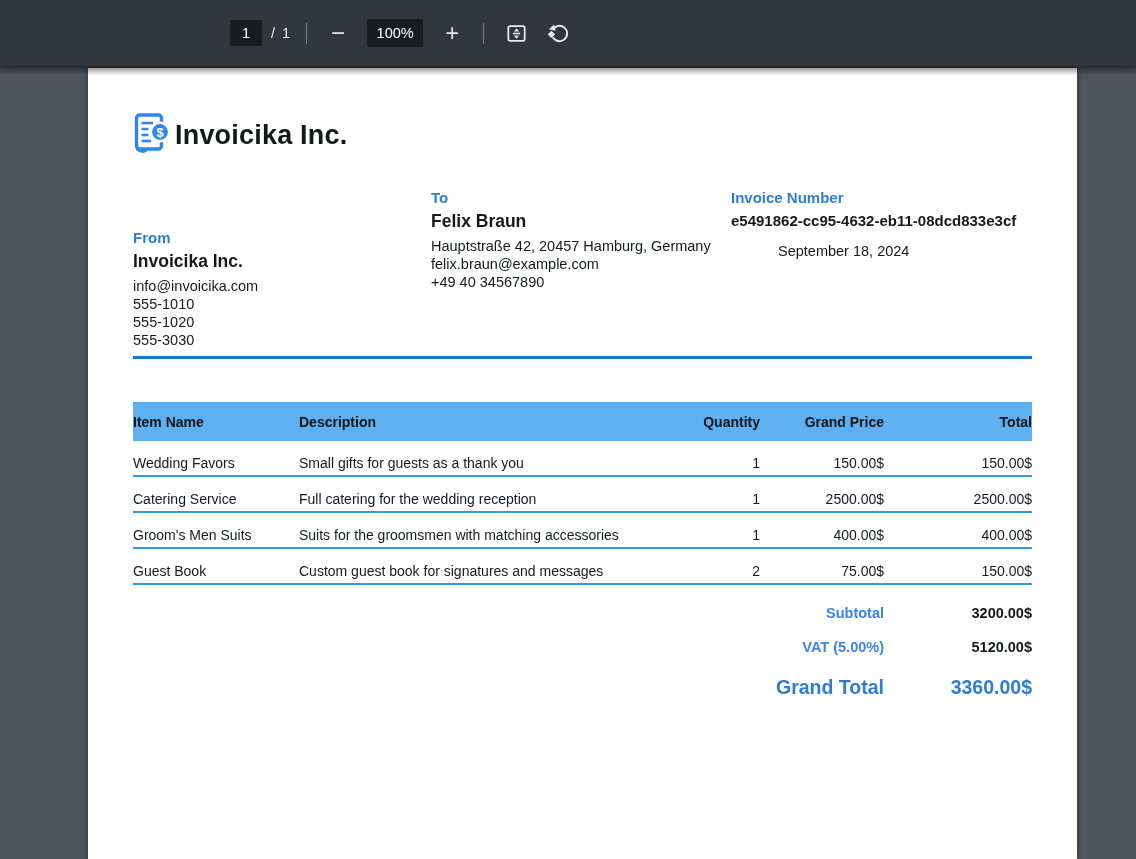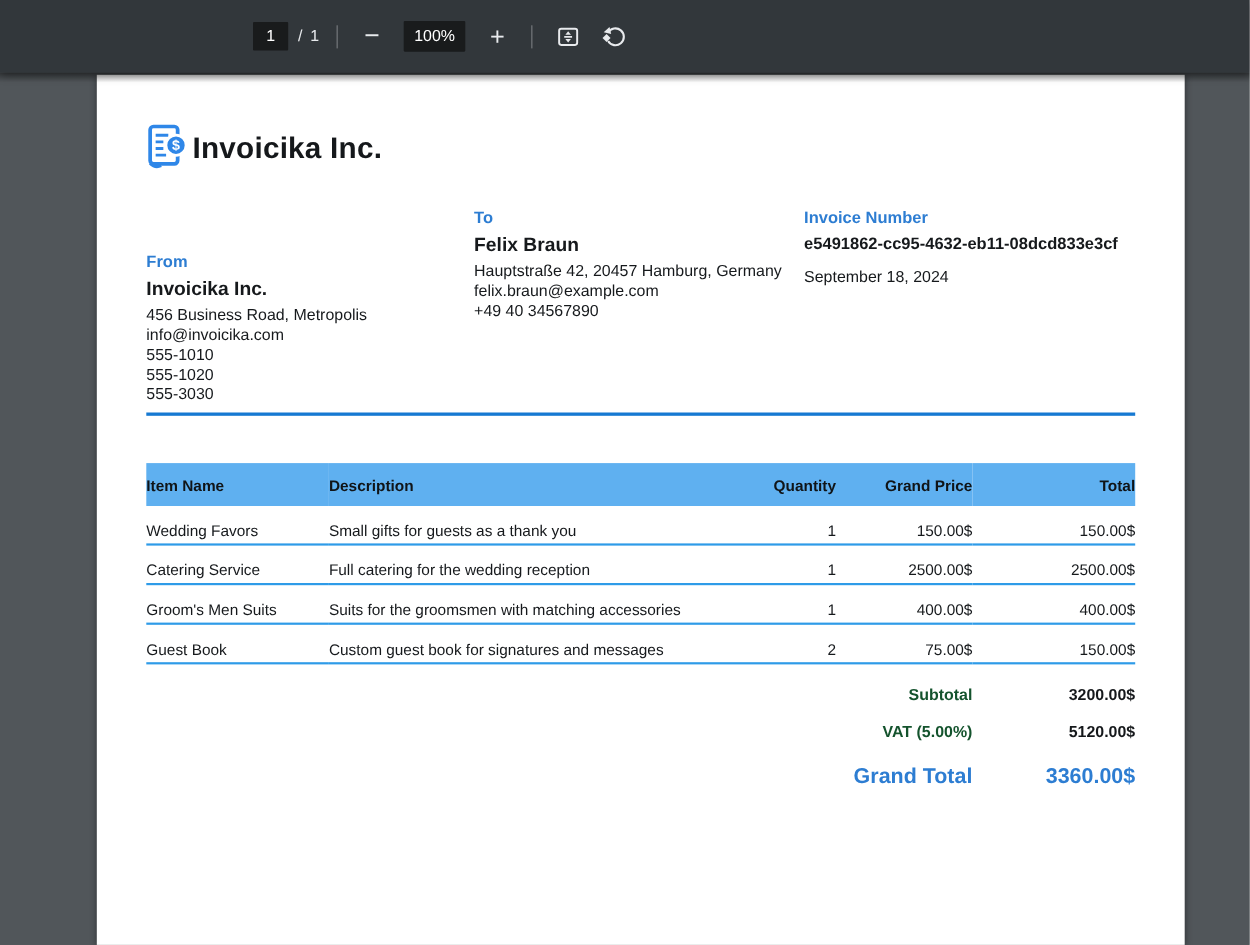--- a/index.html
+++ b/index.html
@@ -114,21 +114,21 @@
     font-size: 15px;
     margin-bottom: 5px;
   }
   .info-name {
     font-size: 17.5px;
     font-weight: bold;
     margin-bottom: 5px;
   }
   .info-line { font-size: 14.5px; line-height: 18px; }
   .inv-number { font-size: 15px; font-weight: bold; line-height: 19px; }
-  .inv-date { font-size: 14.5px; margin-top: 13px; }
+  .inv-date { font-size: 14.5px; margin-top: 13px; margin-left: 47px; }
 
   .rule {
     margin: 7px 45px 0;
     height: 3px;
     background: #1679d2;
   }
 
   
   .items-table {
     width: 899px;
@@ -167,21 +167,21 @@
   .totals-row {
     display: flex;
     align-items: center;
     padding: 9px 0;
   }
   .totals-label {
     flex: 1;
     text-align: right;
     font-weight: bold;
     font-size: 14.5px;
-    color: #14532d;
+    color: #3b82f6;
   }
   .totals-value {
     width: 148px;
     text-align: right;
     font-weight: bold;
     font-size: 14.5px;
     color: #15181b;
   }
   .totals-row.grand { padding: 12px 0; }
   .totals-row.grand .totals-label,
@@ -245,21 +245,20 @@
           <text x="27" y="24.6" text-anchor="middle" font-family="Liberation Sans, sans-serif" font-size="13" font-weight="bold" fill="#ffffff">$</text>
         </svg>
       </span>
       <span class="company-title">Invoicika Inc.</span>
     </div>
 
     <div class="info-section">
       <div class="info-col-from">
         <div class="info-label">From</div>
         <div class="info-name">Invoicika Inc.</div>
-        <div class="info-line">456 Business Road, Metropolis</div>
         <div class="info-line">info@invoicika.com</div>
         <div class="info-line">555-1010</div>
         <div class="info-line">555-1020</div>
         <div class="info-line">555-3030</div>
       </div>
       <div class="info-col-to">
         <div class="info-label">To</div>
         <div class="info-name">Felix Braun</div>
         <div class="info-line">Hauptstraße 42, 20457 Hamburg, Germany</div>
         <div class="info-line">felix.braun@example.com</div>

